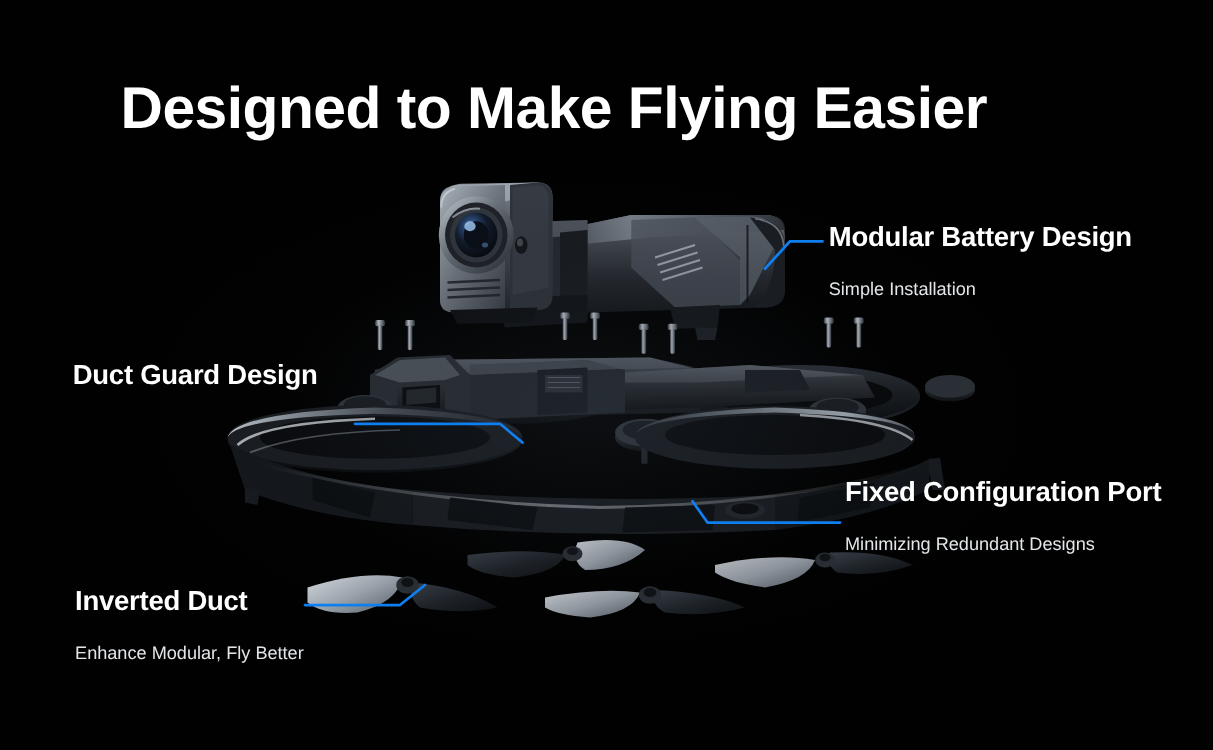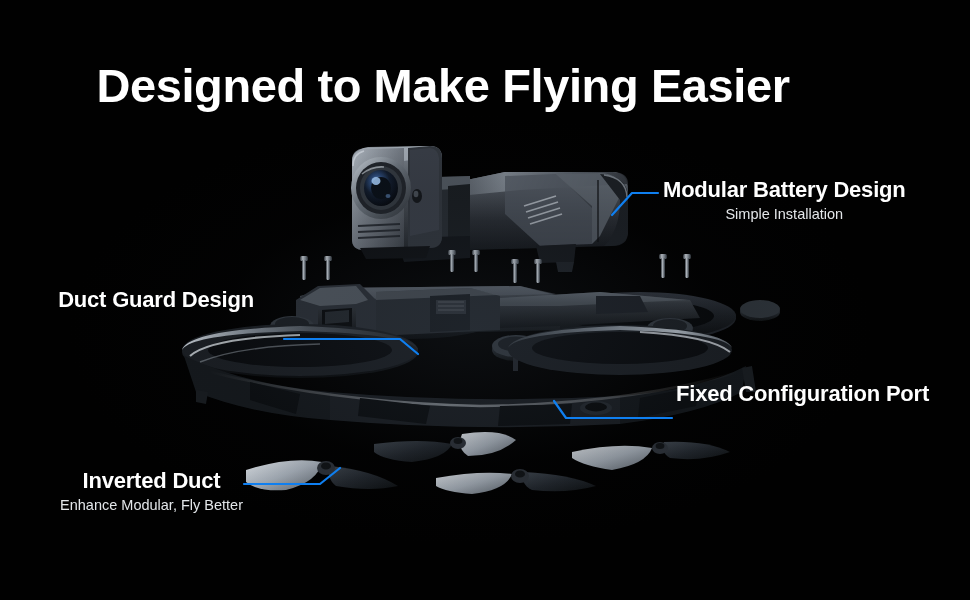--- a/index.html
+++ b/index.html
@@ -18,24 +18,24 @@
   }
 
   
   .callout{position:absolute;}
   .callout .c-title{
     color:#ffffff;font-size:22px;font-weight:700;line-height:1.12;
     white-space:nowrap;letter-spacing:-.2px;
   }
   .callout .c-sub{
     color:#e3e6e9;font-size:14.5px;font-weight:400;line-height:1.25;
-    white-space:nowrap;margin-top:2px;
+    white-space:nowrap;margin-top:20px;
   }
-  .c-right{text-align:center;}
-  .c-left{text-align:center;}
+  .c-right{text-align:left;}
+  .c-left{text-align:left;}
 
   #co-battery{left:663px;top:178px;}
   #co-duct   {right:716px;top:288px;}
   #co-port   {left:676px;top:382px;}
   #co-inv    {right:727px;top:469px;}
 
   
   #leaders{position:absolute;inset:0;pointer-events:none;}
 
   
@@ -388,20 +388,21 @@
     <div class="c-title">Modular Battery Design</div>
     <div class="c-sub">Simple Installation</div>
   </div>
 
   <div class="callout c-left" id="co-duct">
     <div class="c-title">Duct Guard Design</div>
   </div>
 
   <div class="callout c-right" id="co-port">
     <div class="c-title">Fixed Configuration Port</div>
+    <div class="c-sub">Minimizing Redundant Designs</div>
   </div>
 
   <div class="callout c-left" id="co-inv">
     <div class="c-title">Inverted Duct</div>
     <div class="c-sub">Enhance Modular, Fly Better</div>
   </div>
 
 </div>
 
 </body></html>

